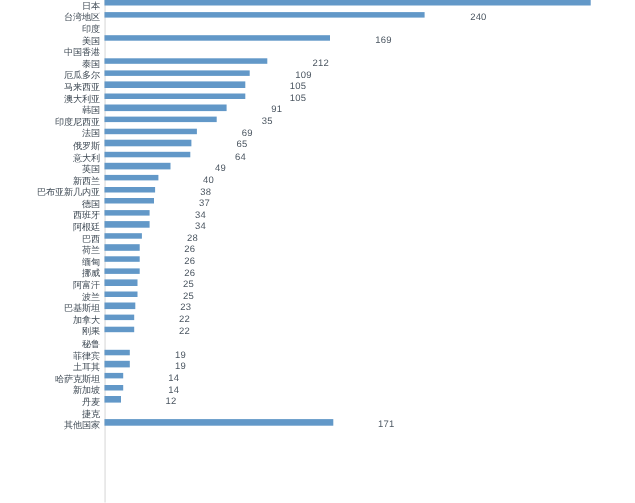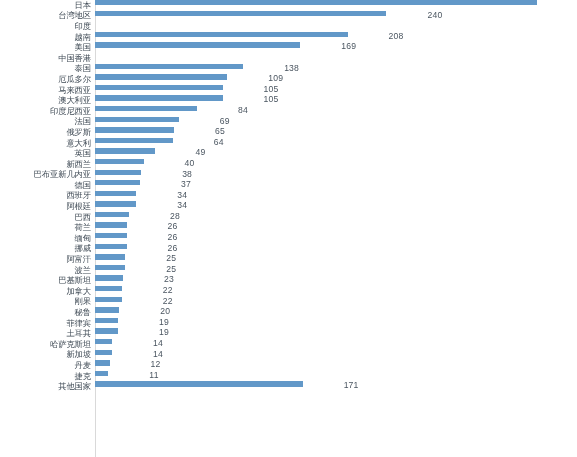--- a/index.html
+++ b/index.html
@@ -97,41 +97,34 @@
         <div class="cat-label">台湾地区</div>
         <div class="bar-area">
           <div class="bar" style="width: 291.429px; background: rgb(98, 152, 200);"></div>
           <div class="val">240</div>
         </div>
       </div>
       <div class="row">
         <div class="cat-label">印度</div>
       </div>
       <div class="row">
-        <div class="cat-label">越南</div>
-        <div class="bar-area">
-          <div class="bar" style="width: 252.571px; background: rgb(98, 152, 200);"></div>
-          <div class="val">208</div>
-        </div>
-      </div>
-      <div class="row">
         <div class="cat-label">美国</div>
         <div class="bar-area">
           <div class="bar" style="width: 205.214px; background: rgb(98, 152, 200);"></div>
           <div class="val">169</div>
         </div>
       </div>
       <div class="row">
         <div class="cat-label">中国香港</div>
       </div>
       <div class="row">
         <div class="cat-label">泰国</div>
         <div class="bar-area">
           <div class="bar" style="width: 148.143px; background: rgb(98, 152, 200);"></div>
-          <div class="val">138</div>
+          <div class="val">212</div>
         </div>
       </div>
       <div class="row">
         <div class="cat-label">厄瓜多尔</div>
         <div class="bar-area">
           <div class="bar" style="width: 132.357px; background: rgb(98, 152, 200);"></div>
           <div class="val">109</div>
         </div>
       </div>
       <div class="row">
@@ -142,24 +135,31 @@
         </div>
       </div>
       <div class="row">
         <div class="cat-label">澳大利亚</div>
         <div class="bar-area">
           <div class="bar" style="width: 127.5px; background: rgb(98, 152, 200);"></div>
           <div class="val">105</div>
         </div>
       </div>
       <div class="row">
+        <div class="cat-label">韩国</div>
+        <div class="bar-area">
+          <div class="bar" style="width: 110.5px; background: rgb(98, 152, 200);"></div>
+          <div class="val">91</div>
+        </div>
+      </div>
+      <div class="row">
         <div class="cat-label">印度尼西亚</div>
         <div class="bar-area">
           <div class="bar" style="width: 102px; background: rgb(98, 152, 200);"></div>
-          <div class="val">84</div>
+          <div class="val">35</div>
         </div>
       </div>
       <div class="row">
         <div class="cat-label">法国</div>
         <div class="bar-area">
           <div class="bar" style="width: 83.7857px; background: rgb(98, 152, 200);"></div>
           <div class="val">69</div>
         </div>
       </div>
       <div class="row">
@@ -276,24 +276,20 @@
       </div>
       <div class="row">
         <div class="cat-label">刚果</div>
         <div class="bar-area">
           <div class="bar" style="width: 26.7143px; background: rgb(98, 152, 200);"></div>
           <div class="val">22</div>
         </div>
       </div>
       <div class="row">
         <div class="cat-label">秘鲁</div>
-        <div class="bar-area">
-          <div class="bar" style="width: 24.2857px; background: rgb(98, 152, 200);"></div>
-          <div class="val">20</div>
-        </div>
       </div>
       <div class="row">
         <div class="cat-label">菲律宾</div>
         <div class="bar-area">
           <div class="bar" style="width: 23.0714px; background: rgb(98, 152, 200);"></div>
           <div class="val">19</div>
         </div>
       </div>
       <div class="row">
         <div class="cat-label">土耳其</div>
@@ -318,24 +314,20 @@
       </div>
       <div class="row">
         <div class="cat-label">丹麦</div>
         <div class="bar-area">
           <div class="bar" style="width: 14.5714px; background: rgb(98, 152, 200);"></div>
           <div class="val">12</div>
         </div>
       </div>
       <div class="row">
         <div class="cat-label">捷克</div>
-        <div class="bar-area">
-          <div class="bar" style="width: 13.3571px; background: rgb(98, 152, 200);"></div>
-          <div class="val">11</div>
-        </div>
       </div>
       <div class="row">
         <div class="cat-label">其他国家</div>
         <div class="bar-area">
           <div class="bar" style="width: 207.643px; background: rgb(98, 152, 200);"></div>
           <div class="val">171</div>
         </div>
       </div>
     </div>
 </div>

